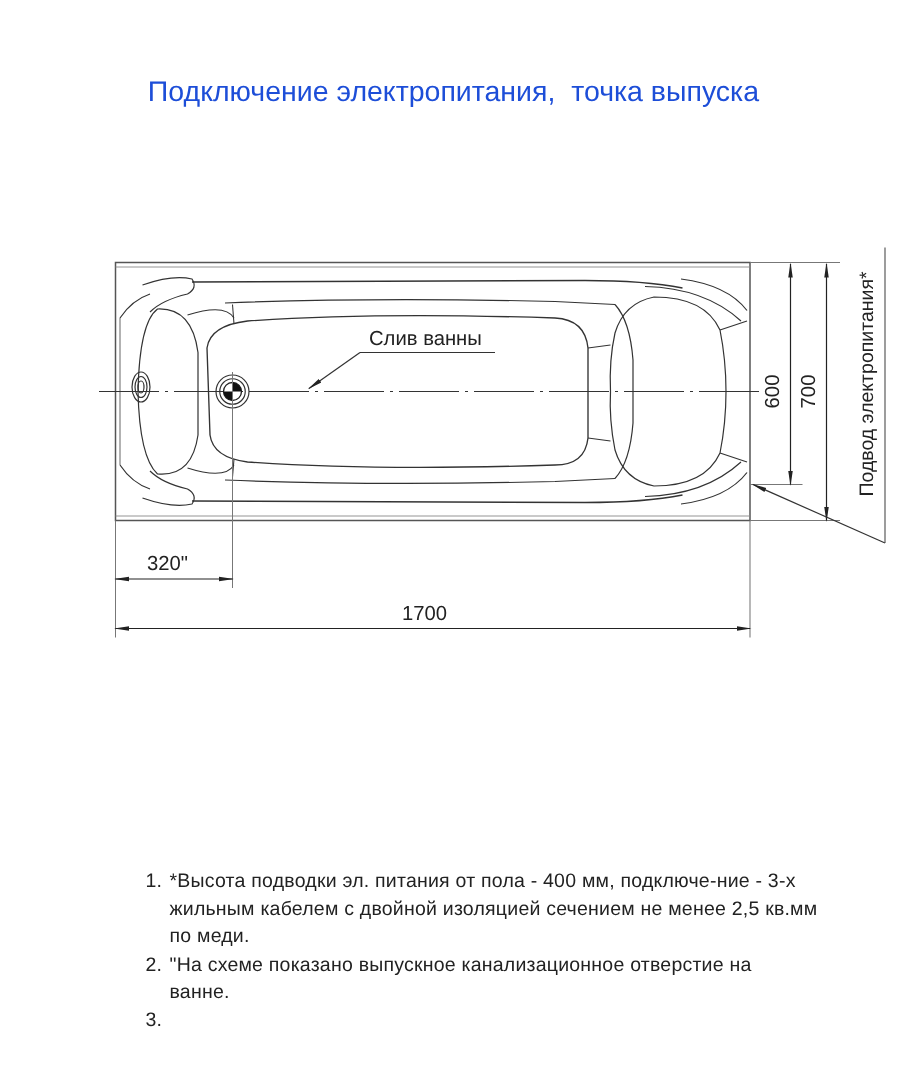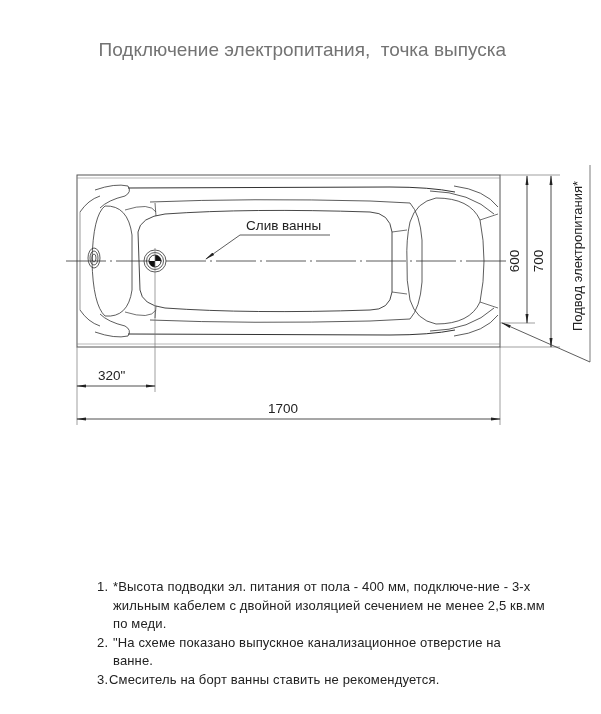--- a/index.html
+++ b/index.html
@@ -1,17 +1,17 @@
 <!DOCTYPE html>
 <html><head>
   <meta charset="utf-8">
   <style>
     html, body { margin:0; padding:0; background:#ffffff; }
     body { width:601px; height:714px; position:relative; overflow:hidden; font-family:"Liberation Sans", sans-serif; color:#111; }
-    .title { position:absolute; left:88px; top:9px; font-size:19px; line-height:27px; color:#737373; white-space:pre; }
+    .title { position:absolute; left:88px; top:21px; font-size:19px; line-height:27px; color:#1d4ed8; white-space:pre; }
     .title .l2 { display:block; padding-left:4px; }
     svg.drawing { position:absolute; left:0; top:0; }
     .notes { position:absolute; left:97px; top:578px; font-size:13px; line-height:18.5px; color:#222; letter-spacing:0.15px; }
     .note { position:relative; padding-left:16px; }
     .note .num { position:absolute; left:0; top:0; }
     .note.n3 { padding-left:12px; }
     .svgtext { font-family:"Liberation Sans", sans-serif; fill:#222; }
   </style>
 </head>
 <body>
@@ -127,15 +127,14 @@
   <div class="note" style="width:440px;">
     <span class="num">1.</span>
     <span>*Высота подводки эл. питания от пола - 400 мм, подключе-ние - 3-х жильным кабелем с двойной изоляцией сечением не менее 2,5 кв.мм по меди.</span>
   </div>
   <div class="note" style="width:430px;">
     <span class="num">2.</span>
     <span>"На схеме показано выпускное канализационное отверстие на ванне.</span>
   </div>
   <div class="note n3" style="width:440px;">
     <span class="num">3.</span>
-    <span>Смеситель на борт ванны ставить не рекомендуется.</span>
   </div>
 </div>
 
 </body></html>

